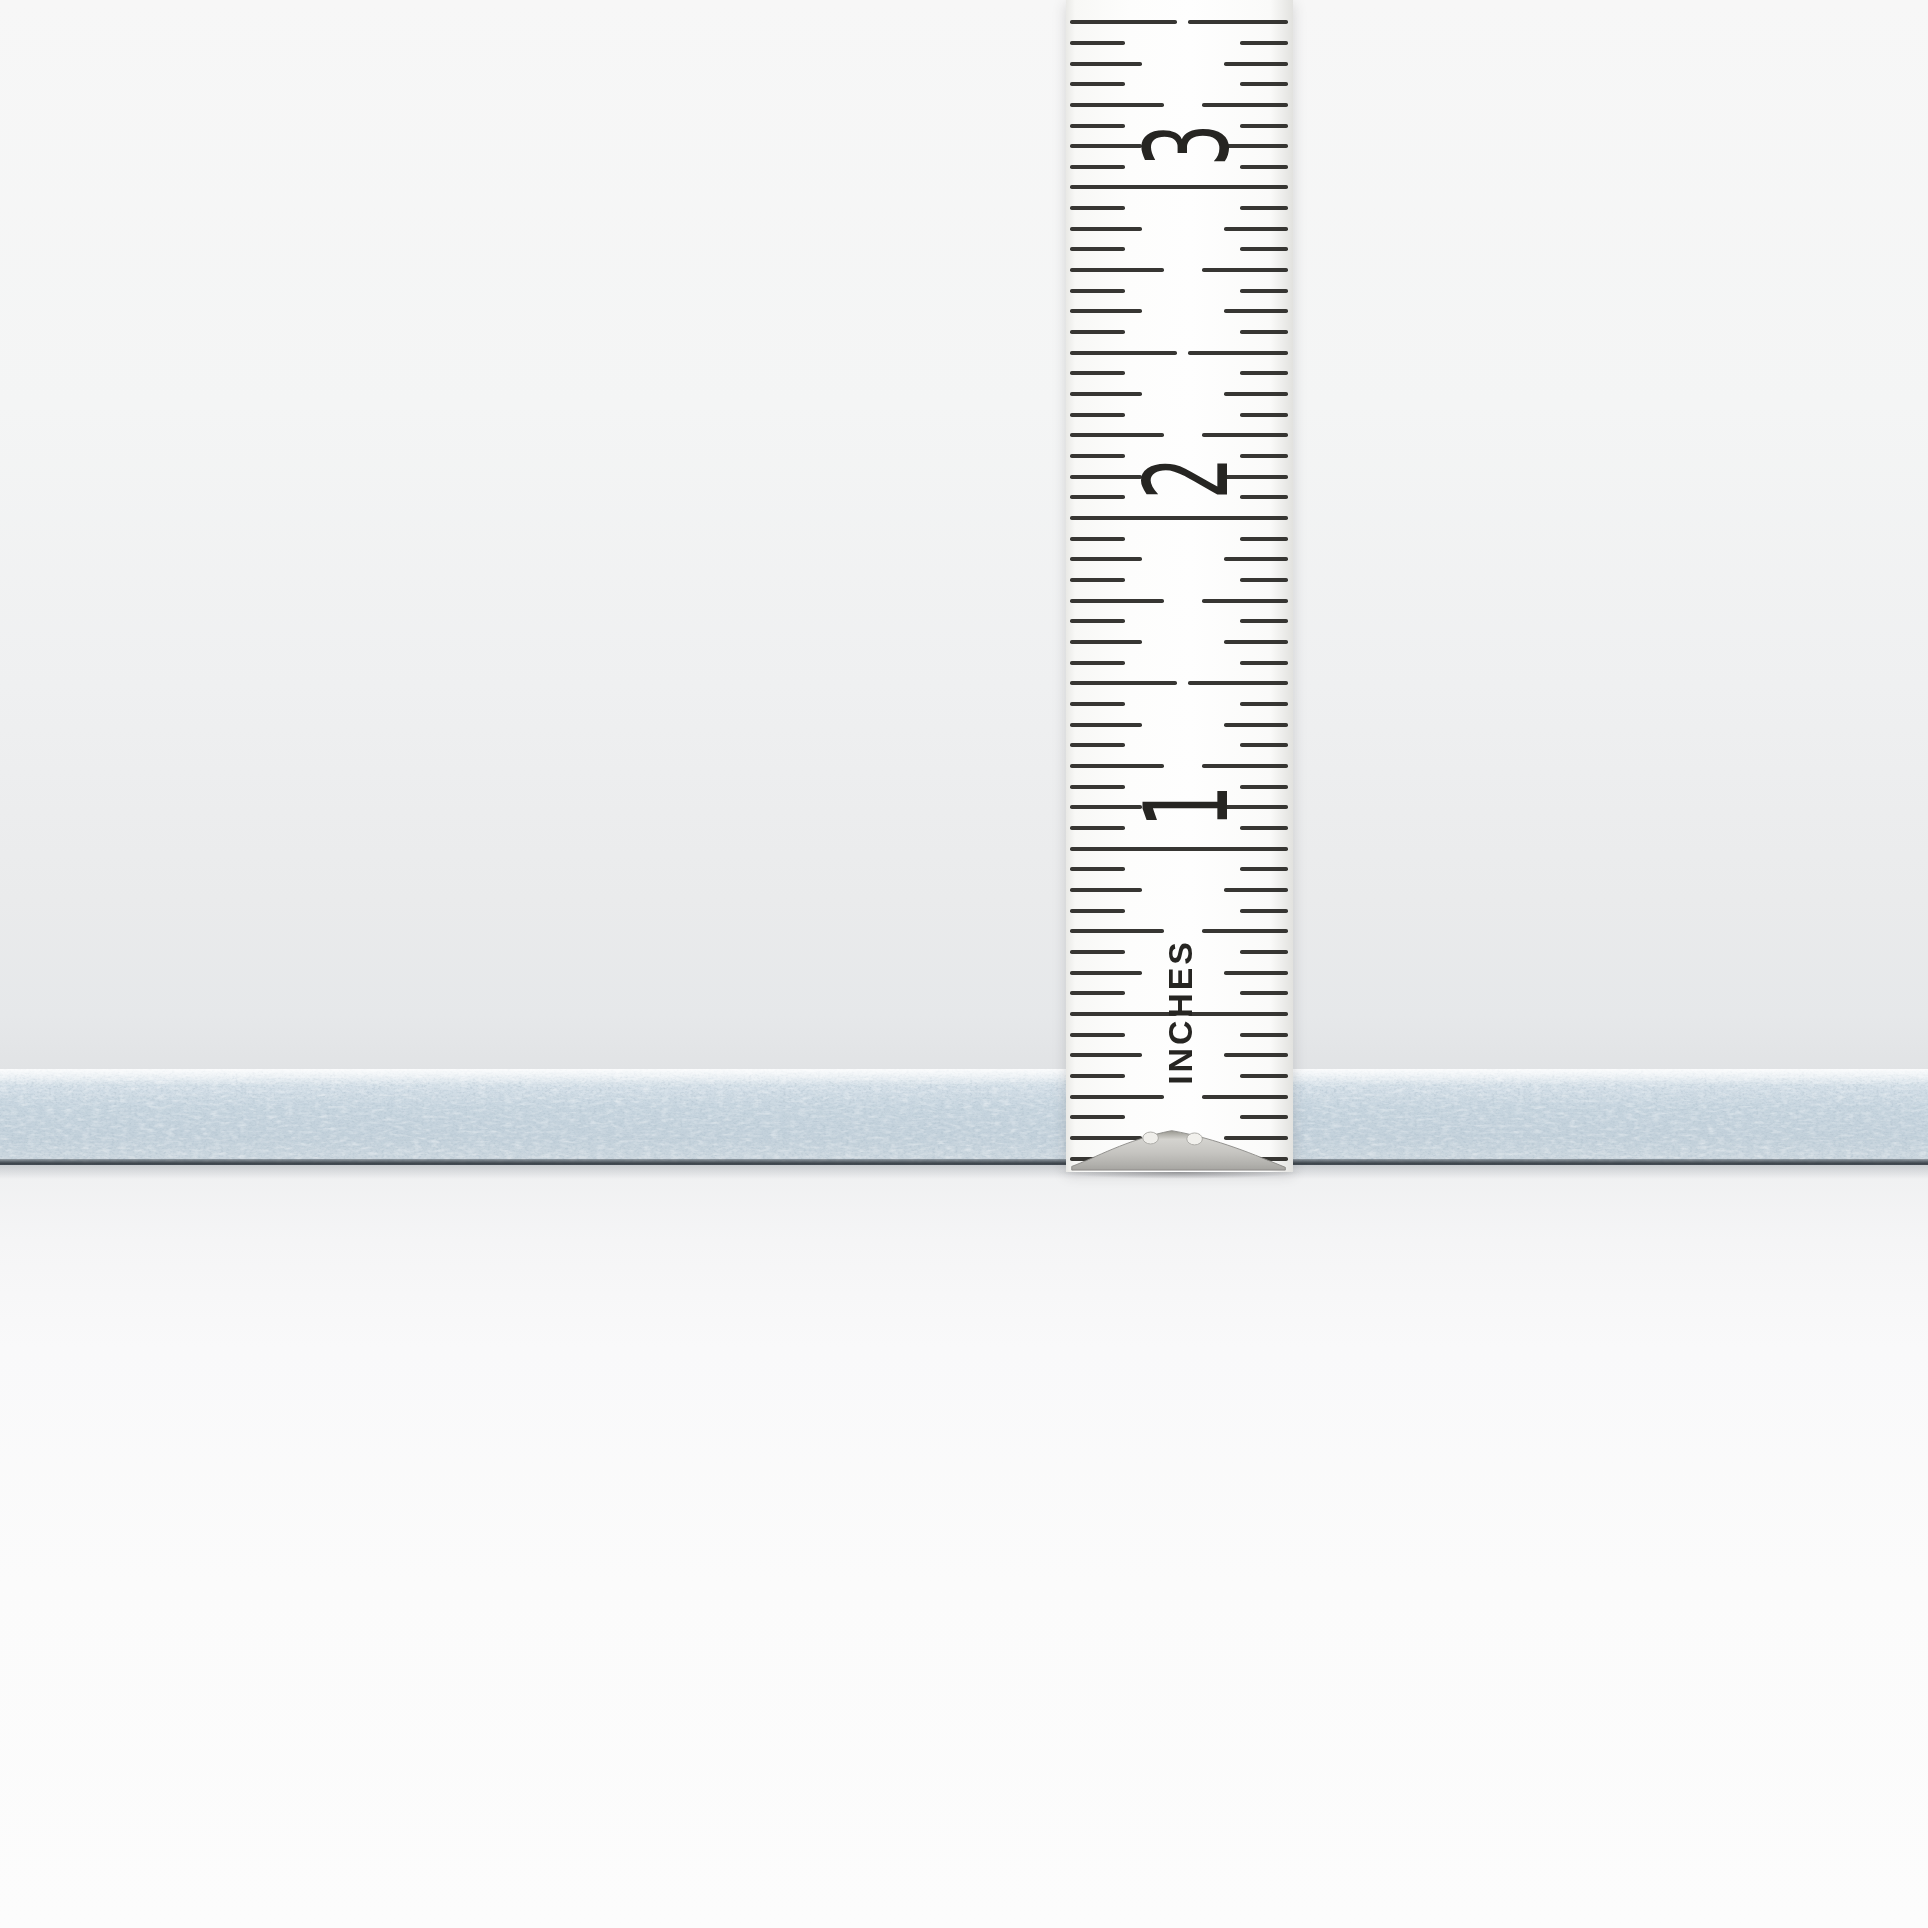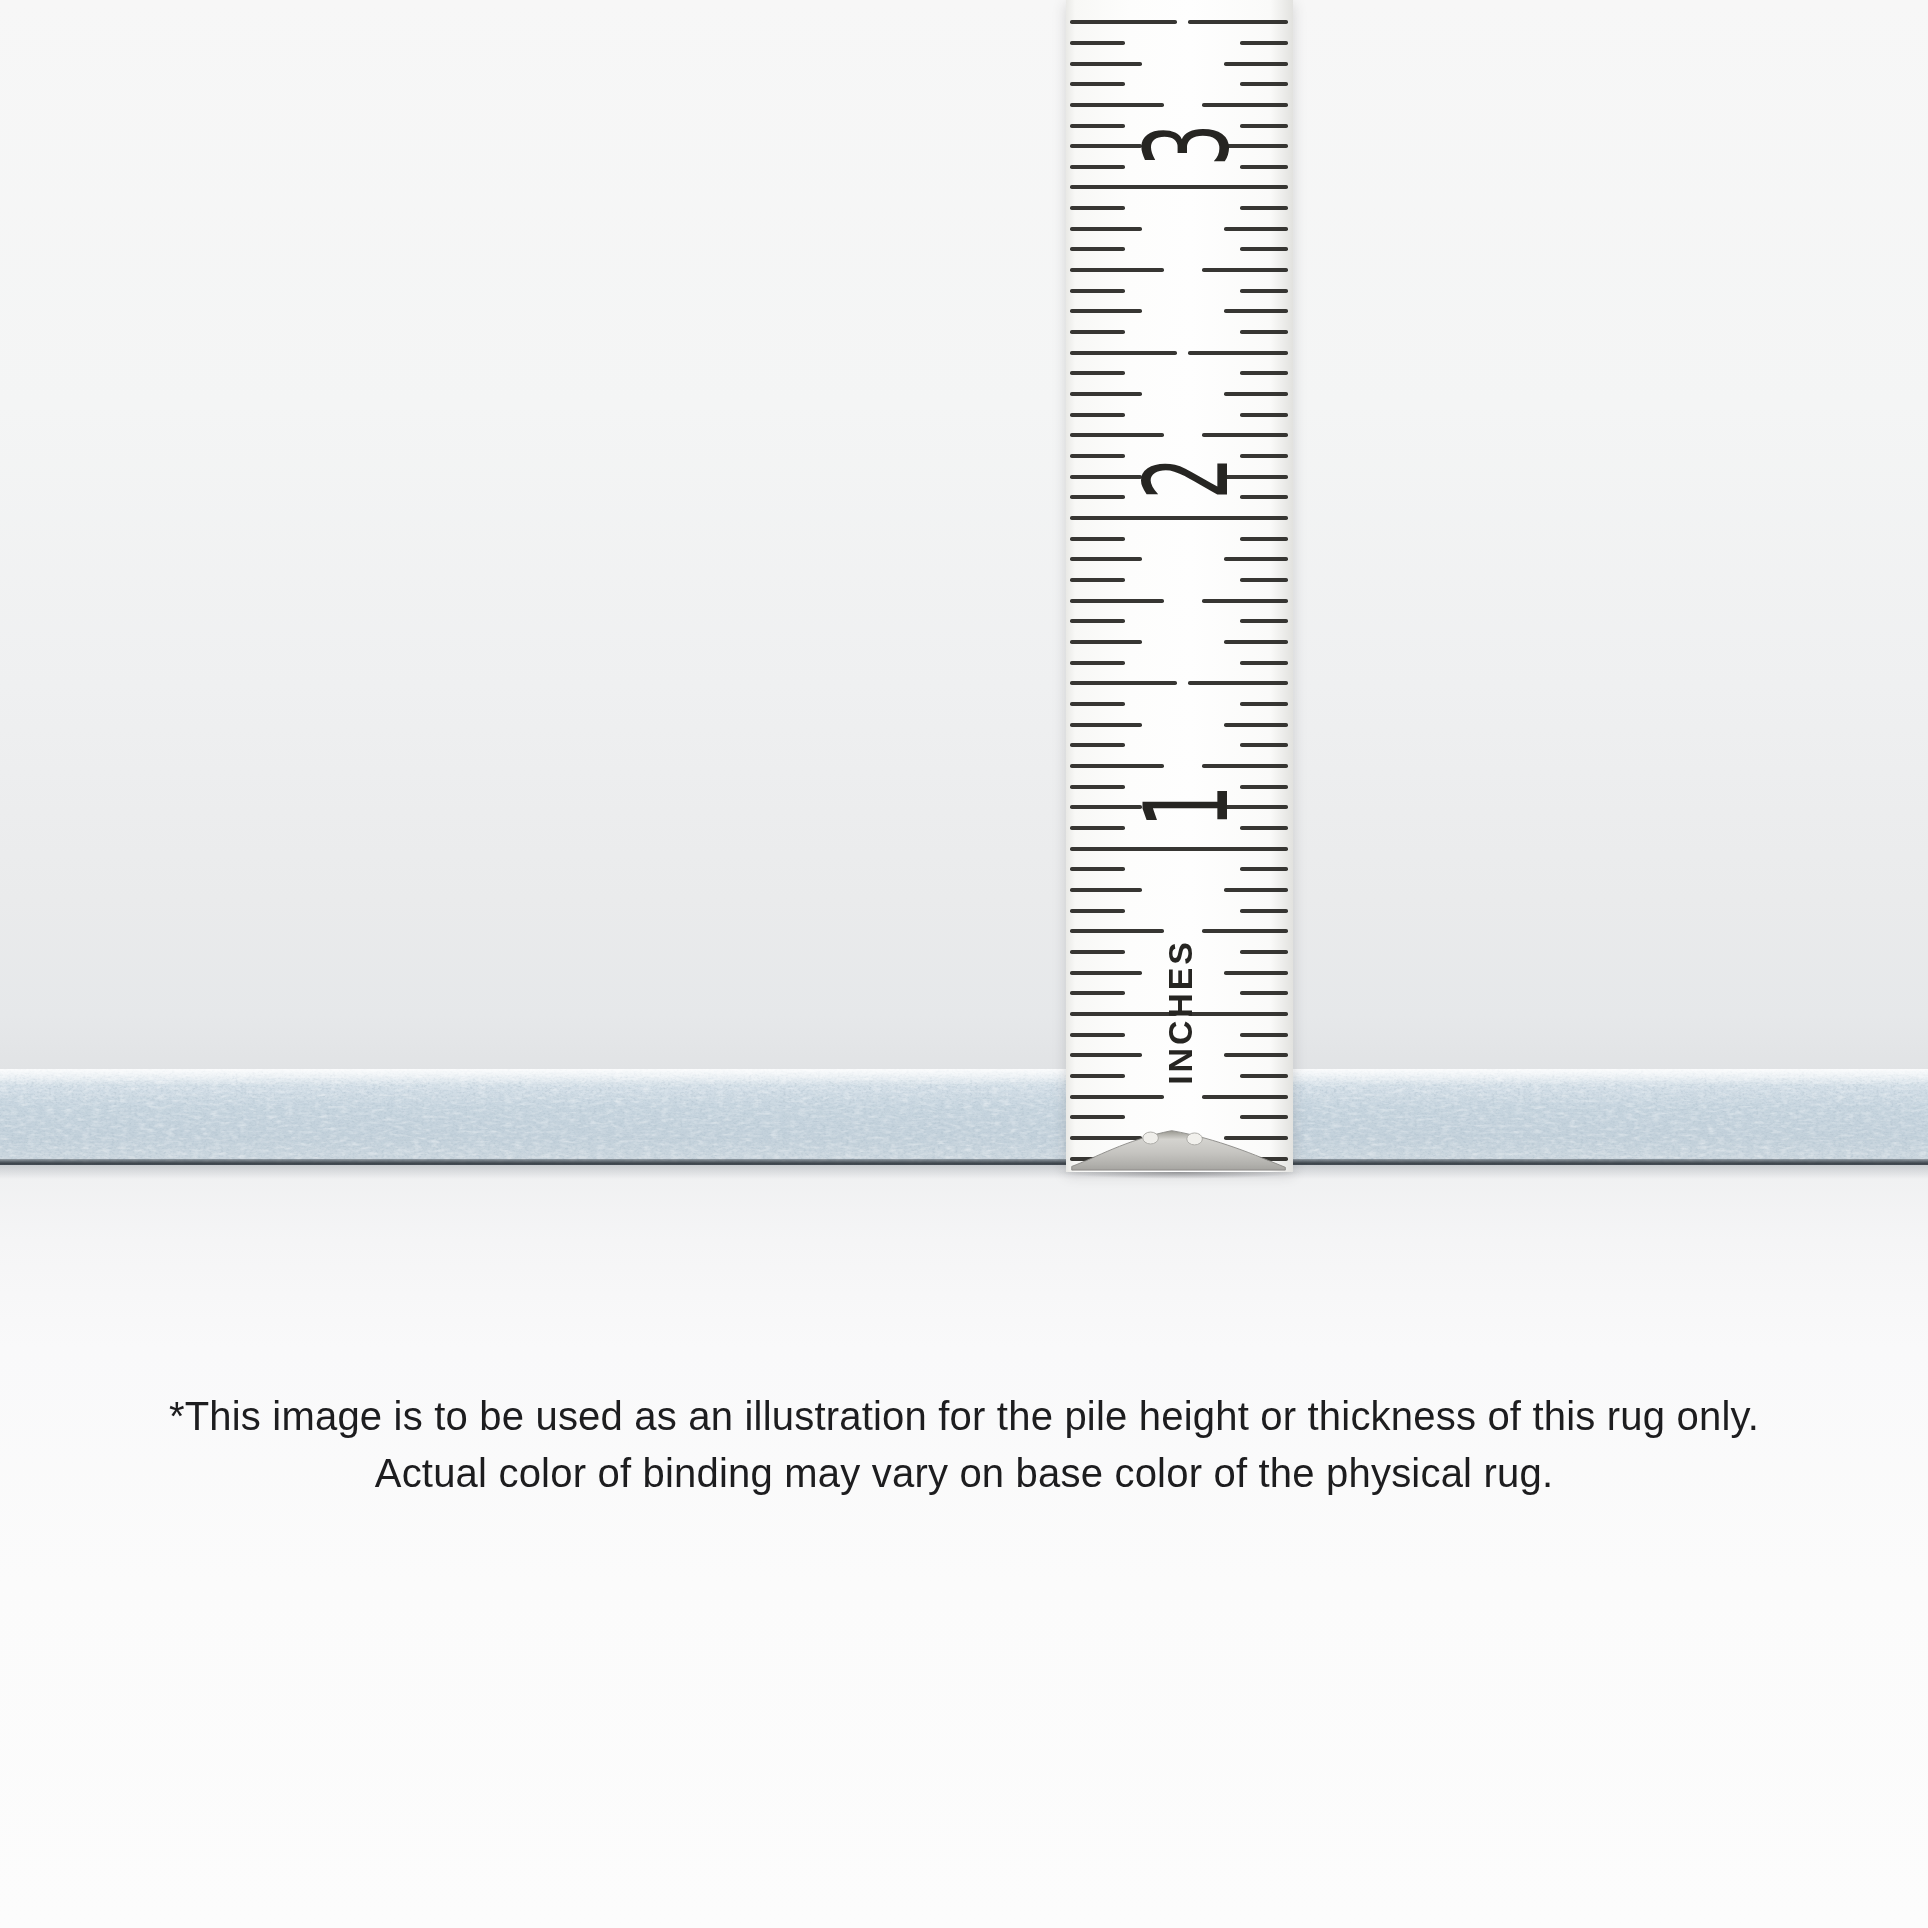--- a/index.html
+++ b/index.html
@@ -240,19 +240,15 @@
           <stop offset="0.85" stop-color="#b2b1ad"></stop>
           <stop offset="1" stop-color="#a5a4a0"></stop>
         </linearGradient>
       </defs>
       <path d="M3,48 L3,44 C28,35 62,15 112,5 C163,14 204,32 236,45 L236,48 Z" fill="url(#mg)" stroke="#8a8986" stroke-width="1"></path>
       <ellipse cx="89" cy="13" rx="8.5" ry="6.5" fill="#efeeea" stroke="#a8a7a3" stroke-width="1"></ellipse>
       <ellipse cx="137" cy="14" rx="8.5" ry="6.5" fill="#f1f0ec" stroke="#a8a7a3" stroke-width="1"></ellipse>
     </svg>
   </div>
 
-  <div class="caption">
-    <div>*This image is to be used as an illustration for the pile height or thickness of this rug only.</div>
-    <div>Actual color of binding may vary on base color of the physical rug.</div>
-  </div>
 
 </div>
 
 
 </body></html>

